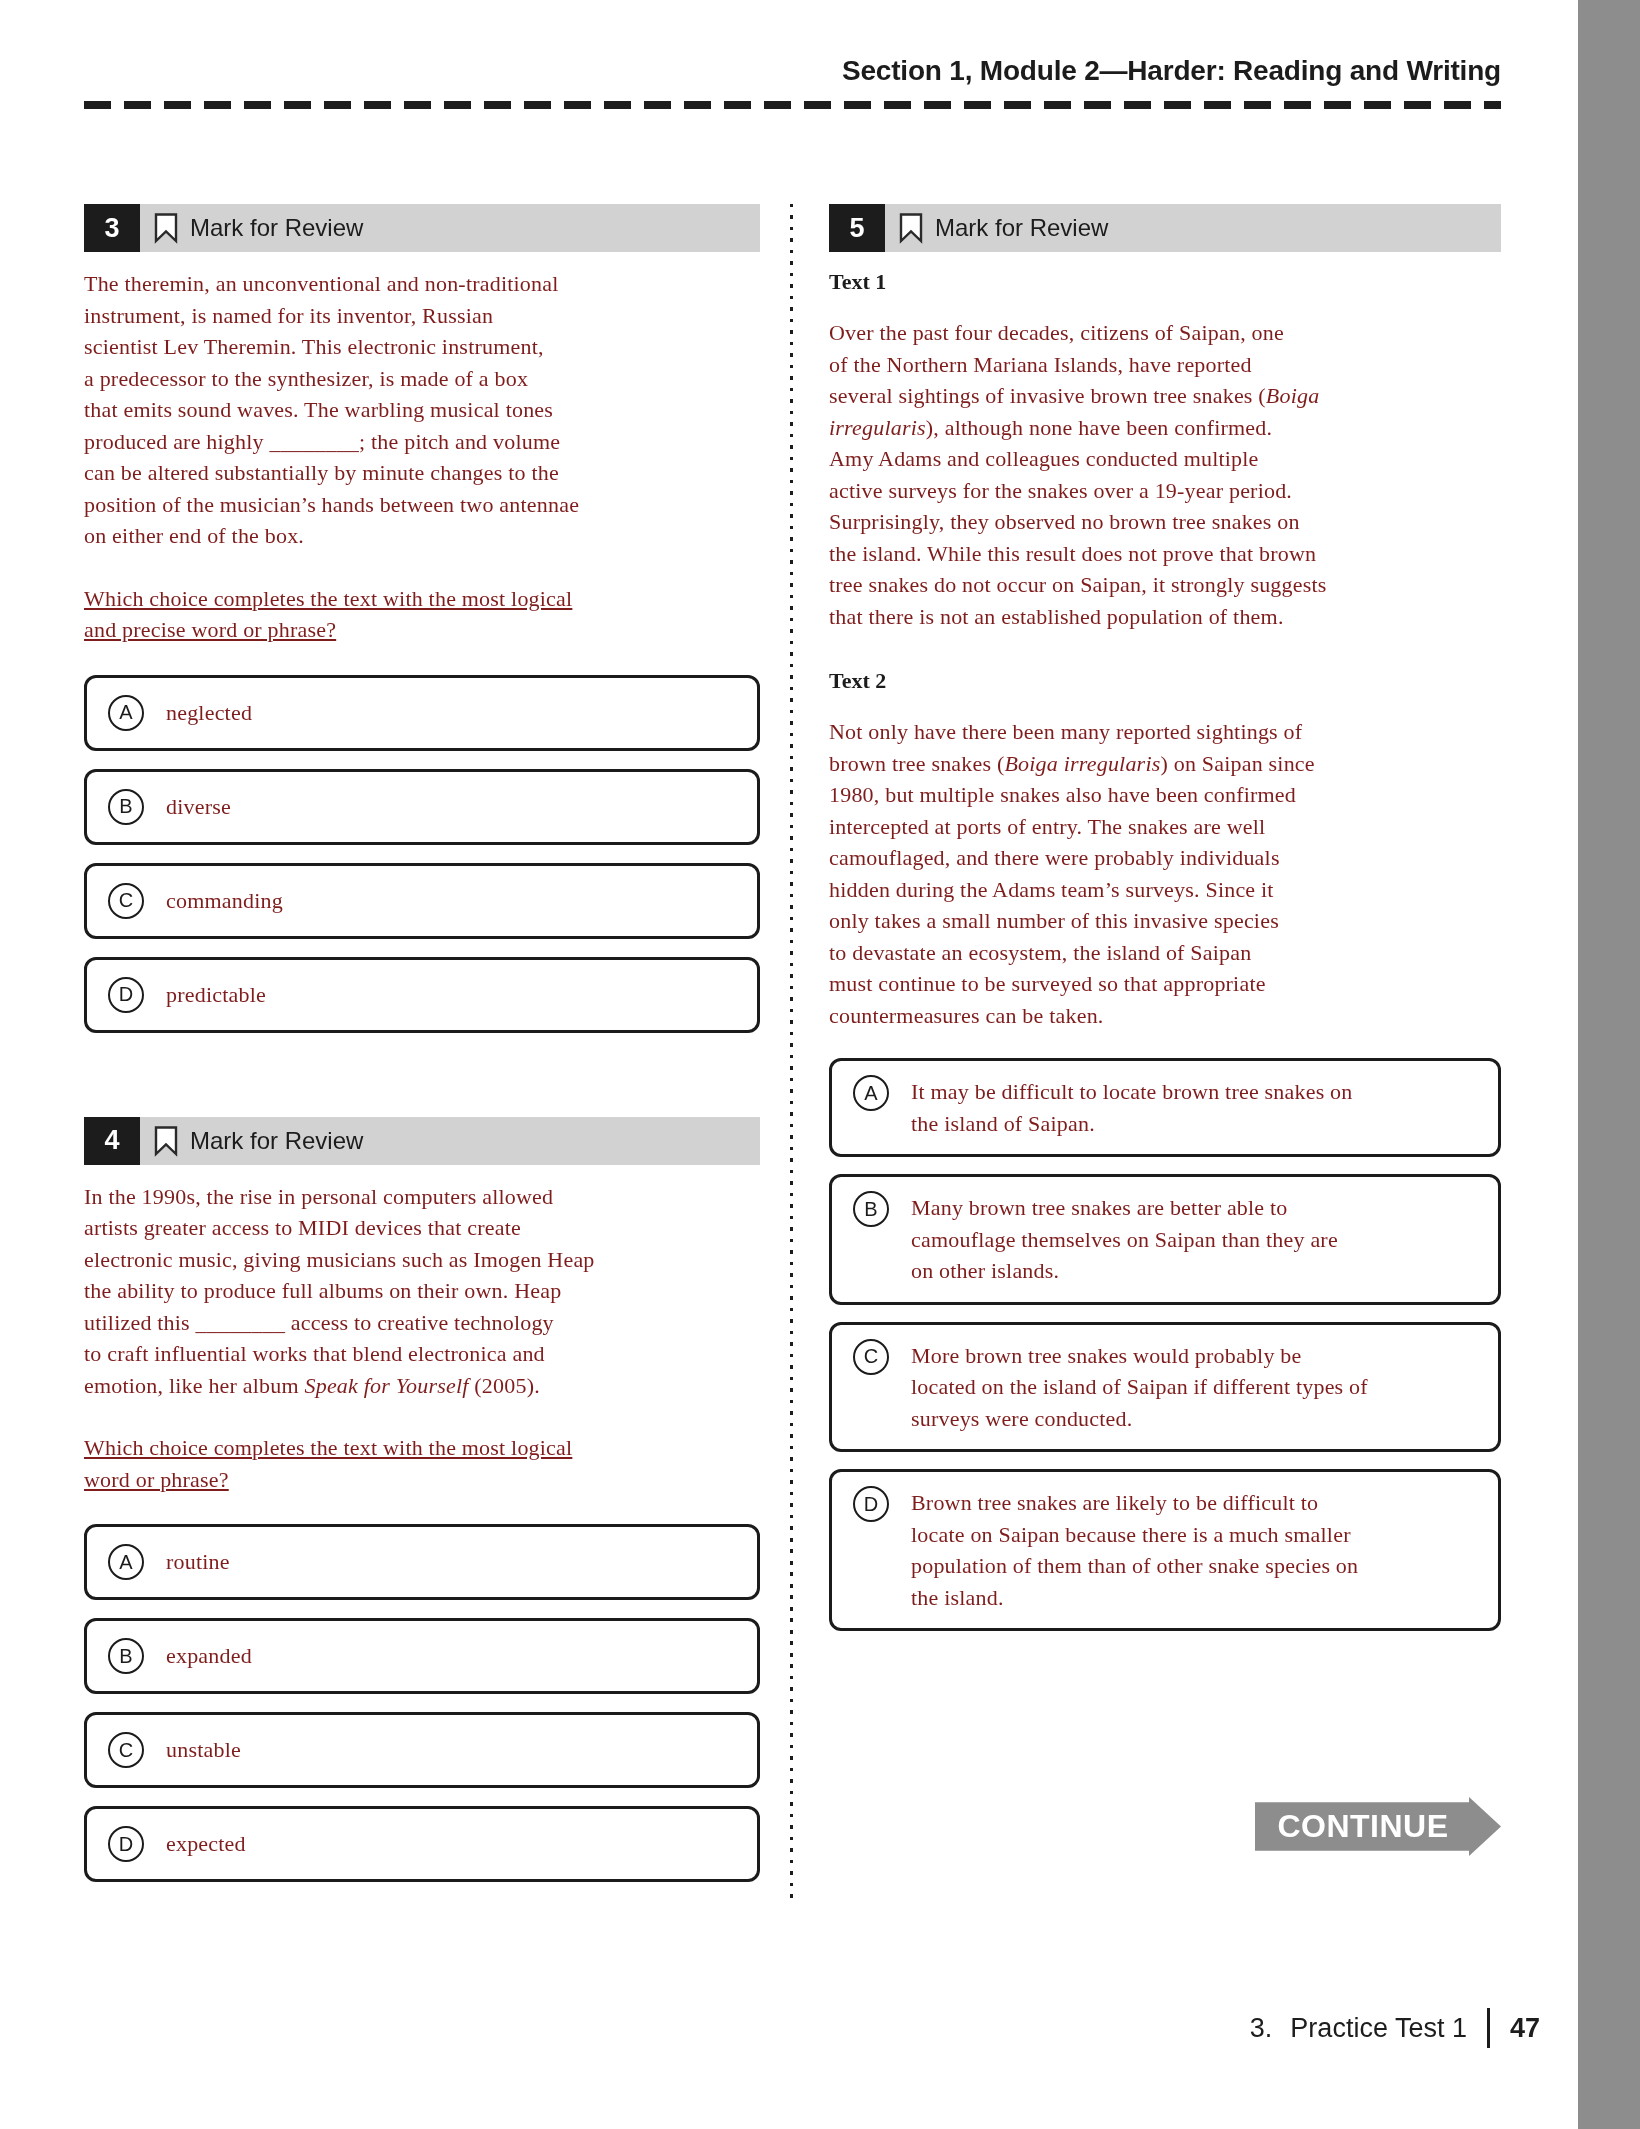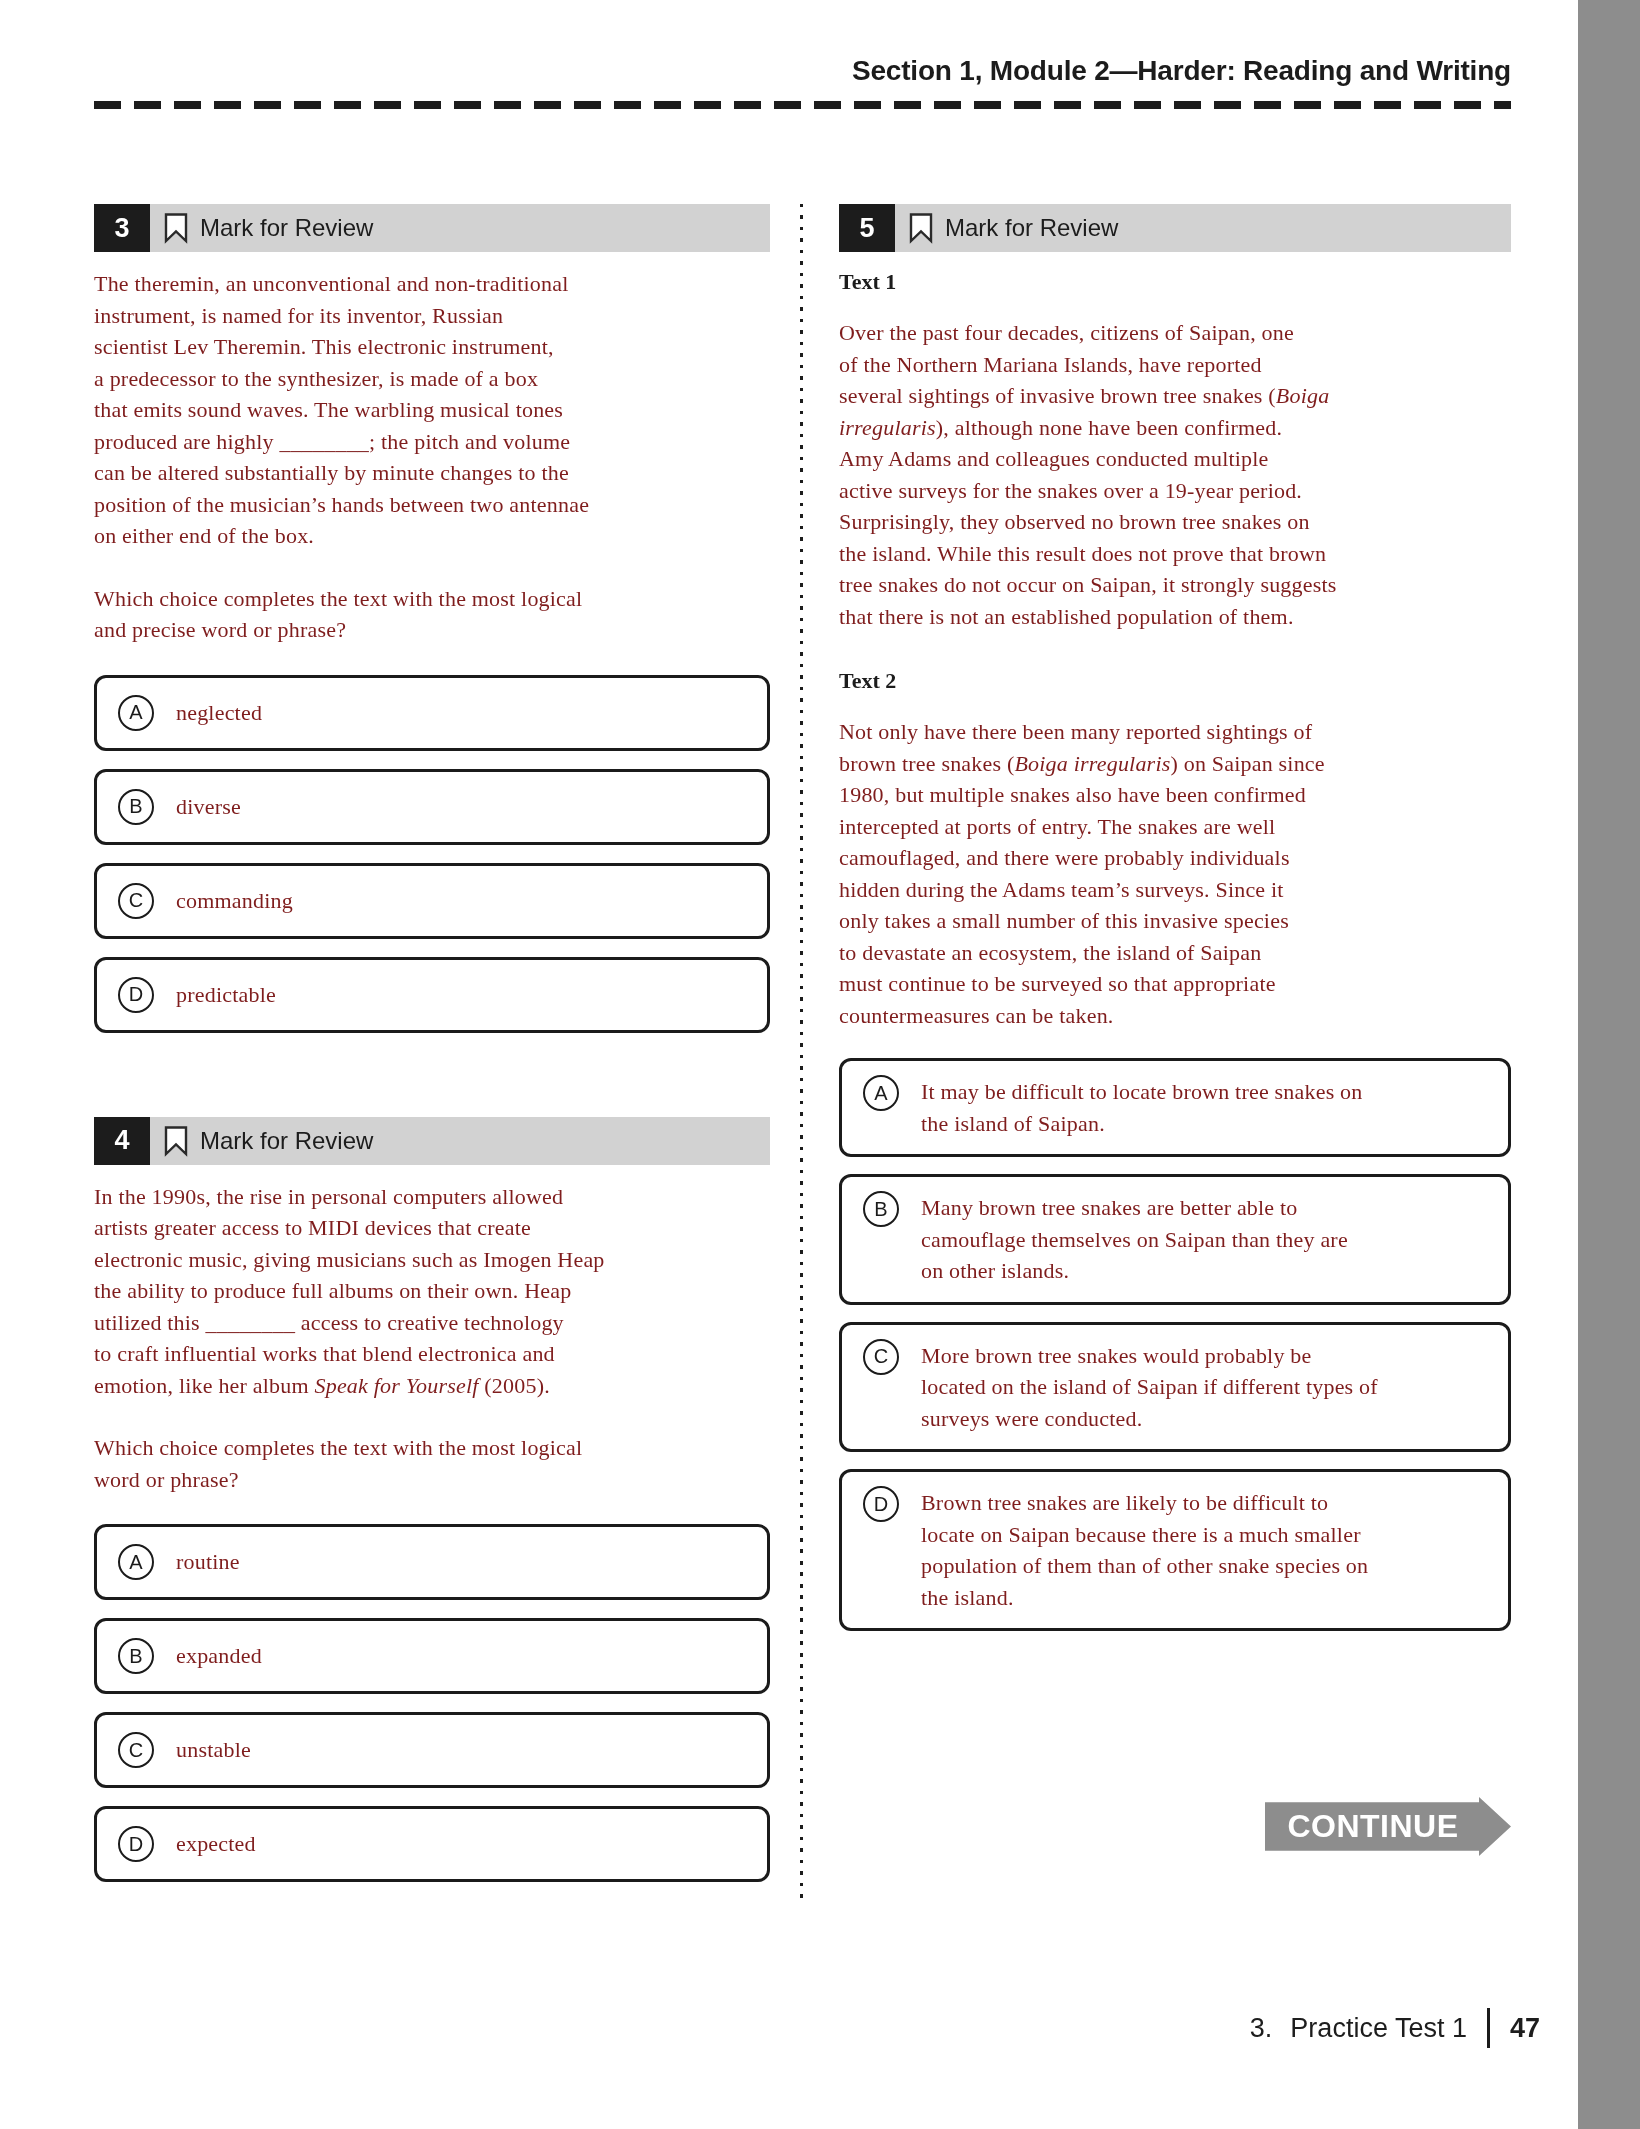--- a/index.html
+++ b/index.html
@@ -2,21 +2,21 @@
 <html><head>
 <meta charset="utf-8">
 <style>
   * { margin:0; padding:0; box-sizing:border-box; }
   html,body { background:#ffffff; }
   body {
     width:1640px; height:2129px; position:relative; overflow:hidden;
     font-family:"Liberation Sans", sans-serif; color:#1f1f1f;
   }
   .gray-edge { position:absolute; top:0; right:0; width:62px; height:2129px; background:#8d8d8d; }
-  .page { position:absolute; left:94px; top:0; width:1417px; }
+  .page { position:absolute; left:84px; top:0; width:1417px; }
 
   .title {
     margin-top:54px; text-align:right;
     font:700 28px/34px "Liberation Sans", sans-serif; color:#1c1c1c; letter-spacing:-0.2px;
   }
   .dashes {
     margin-top:13px; height:8px;
     background:repeating-linear-gradient(90deg,#1c1c1c 0 27px, transparent 27px 40px);
   }
 
@@ -35,21 +35,21 @@
     font:700 27px "Liberation Sans", sans-serif;
   }
   .qbar-rest { flex:1; background:#d2d2d2; display:flex; align-items:center; gap:11px; padding-left:13px; }
   .bookmark { display:flex; }
   .qbar-label { font:400 24px "Liberation Sans", sans-serif; color:#1d1d1d; }
 
   .passage, .stem, .option-text {
     font:400 22px/31.5px "Liberation Serif", serif; color:#7f1d1d; letter-spacing:0.2px;
   }
   .passage { white-space:pre-line; margin-top:16px; }
-  .stem { white-space:pre-line; margin-top:31px; }
+  .stem { white-space:pre-line; margin-top:31px;text-decoration:underline; }
   .it { font-style:italic; }
 
   .options { margin-top:29px; display:flex; flex-direction:column; gap:18px; }
   .option {
     border:3px solid #1b1b1b; border-radius:12px; background:#fff;
     display:flex; gap:22px; padding:17px 21px;
   }
   .option.single { align-items:center; }
   .option.multi  { align-items:flex-start; padding:15px 21px; }
   .option .letter {

